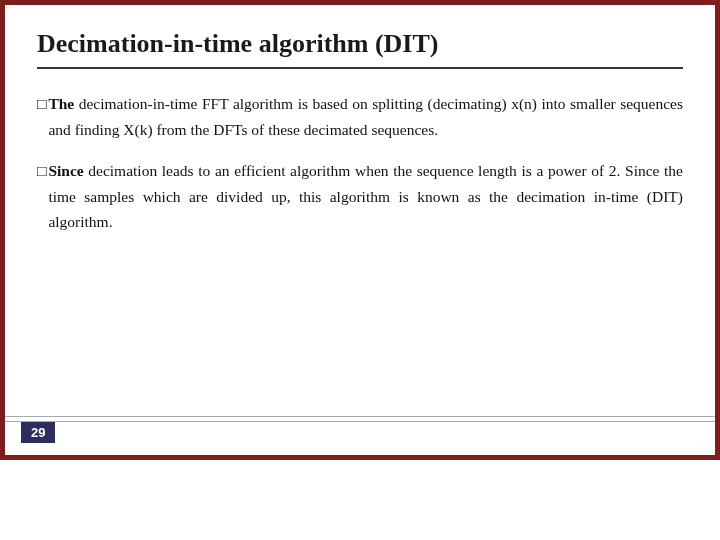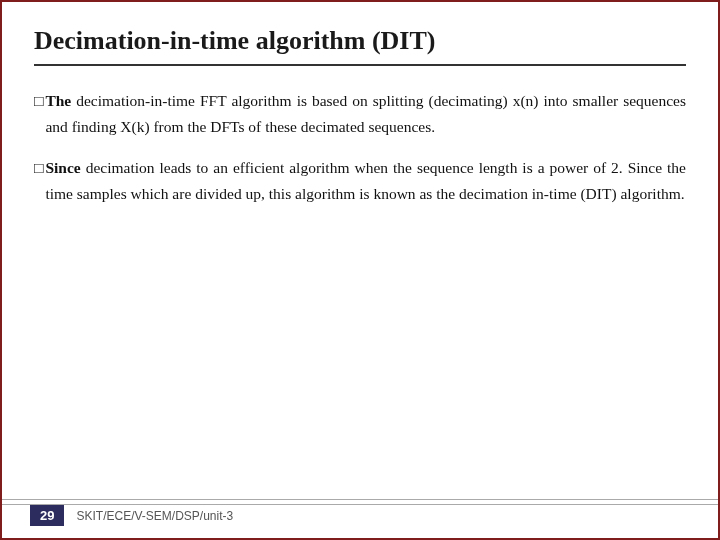--- a/index.html
+++ b/index.html
@@ -11,23 +11,23 @@
     body {
       width: 720px;
       height: 540px;
       background: #ffffff;
       font-family: Georgia, 'Times New Roman', serif;
       overflow: hidden;
     }
 
     .slide {
       width: 720px;
-      height: 540px;
+      height: 460px;
       background: #ffffff;
-      border: 2px solid #7f1d1d;
+      border: 5px solid #7f1d1d;
       position: relative;
       padding: 24px 32px 20px 32px;
     }
 
     .title {
       font-size: 26px;
       font-weight: bold;
       color: #1a1a1a;
       margin-bottom: 22px;
       padding-bottom: 8px;
@@ -68,21 +68,21 @@
       margin-top: 8px;
     }
 
     .page-number {
       background: #2c2c5e;
       color: #ffffff;
       font-size: 13px;
       padding: 3px 10px;
       font-family: Arial, sans-serif;
       font-weight: bold;
-      margin-left: 28px;
+      margin-left: 16px;
     }
 
     .footer-text {
       font-size: 12px;
       color: #555;
       font-family: Arial, sans-serif;
       margin-left: 12px;
     }
 
     .footer-line {
@@ -112,16 +112,15 @@
       <span class="bullet-marker">□</span>
       <span class="bullet-text"><strong>Since</strong> decimation leads to an efficient algorithm when the sequence length is a power of 2. Since the time samples which are divided up, this algorithm is known as the decimation in-time (DIT) algorithm.</span>
     </div>
 
   </div>
 
   <div class="footer-line"></div>
 
   <div class="footer">
     <div class="page-number">29</div>
-    <div class="footer-text">SKIT/ECE/V-SEM/DSP/unit-3</div>
   </div>
 
 </div>
 
 </body></html>

